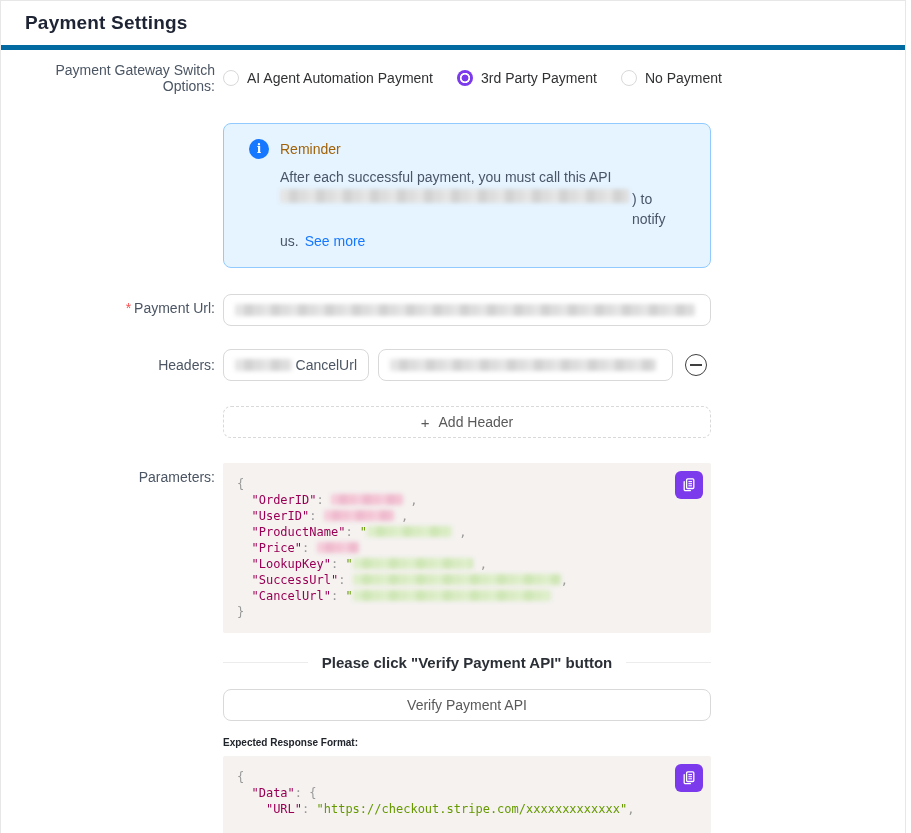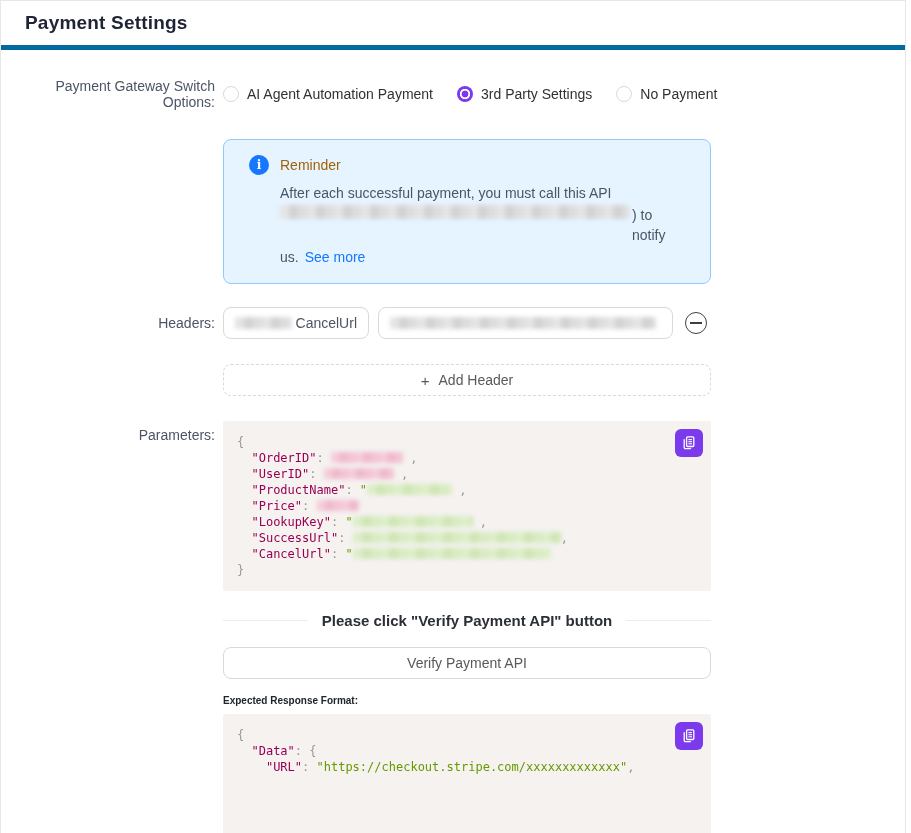--- a/index.html
+++ b/index.html
@@ -13,21 +13,21 @@
 
   .card-body { padding:0; }
 
   .form-row { display:flex; align-items:flex-start; }
   .form-label { width:214px; text-align:right; font-size:14px; color:#4b5563; padding-top:6px; flex:none; }
   .form-label.mid { padding-top:0; }
   .form-control { margin-left:8px; width:488px; flex:none; position:relative; }
   .req { color:#ff4d4f; margin-right:3px; }
 
   
-  .row-radios { margin-top:28px; align-items:center; }
+  .row-radios { margin-top:12px; align-items:center; }
   .row-radios .form-label { padding-top:0; }
   .radio-group { display:flex; align-items:center; margin-left:8px; }
   .radio-option { display:flex; align-items:center; margin-right:24px; cursor:pointer; }
   .radio-circle { width:16px; height:16px; border-radius:50%; border:1px solid #d9d9d9; background:#fff; flex:none; }
   .radio-circle.checked { border:none;
     background:radial-gradient(circle, #7c3aed 0 3.2px, #ffffff 3.7px 4.9px, #7c3aed 5.4px); }
   .radio-label { margin-left:8px; font-size:14px; color:#303133; white-space:nowrap; }
 
   
   .reminder { margin:29px 0 0 222px; width:488px; background:#e6f4ff; border:1px solid #91caff; border-radius:8px; padding:15px 24px 16px 25px; }
@@ -98,21 +98,21 @@
 
     <div class="form-row row-radios">
       <div class="form-label">Payment Gateway Switch Options:</div>
       <div class="radio-group">
           <label class="radio-option">
             <span class="radio-circle"></span>
             <span class="radio-label">AI Agent Automation Payment</span>
           </label>
           <label class="radio-option">
             <span class="radio-circle checked"></span>
-            <span class="radio-label">3rd Party Settings</span>
+            <span class="radio-label">3rd Party Payment</span>
           </label>
           <label class="radio-option">
             <span class="radio-circle"></span>
             <span class="radio-label">No Payment</span>
           </label>
         </div>
     </div>
 
     <div class="reminder">
       <div class="reminder-top">
@@ -125,20 +125,28 @@
           <span class="redact tall" style="width:372px"></span>
           <span style="margin-left:3px">) to notify</span>
         </div>
         <div class="reminder-line">
           <span>us.</span>
           <a class="see-more">See more</a>
         </div>
       </div>
     </div>
 
+    <div class="form-row row-url">
+      <div class="form-label"><span class="req">*</span><span>Payment Url:</span></div>
+      <div class="form-control">
+        <div class="text-input url-input">
+          <span class="redact" style="width:460px"></span>
+        </div>
+      </div>
+    </div>
 
     <div class="form-row row-headers">
       <div class="form-label mid">Headers:</div>
       <div class="headers-controls">
         <div class="text-input hk-input">
           <span class="redact" style="width:58px"></span>
           <span class="hk-text">CancelUrl</span>
         </div>
         <div class="text-input hv-input">
           <span class="redact" style="width:266px"></span>

